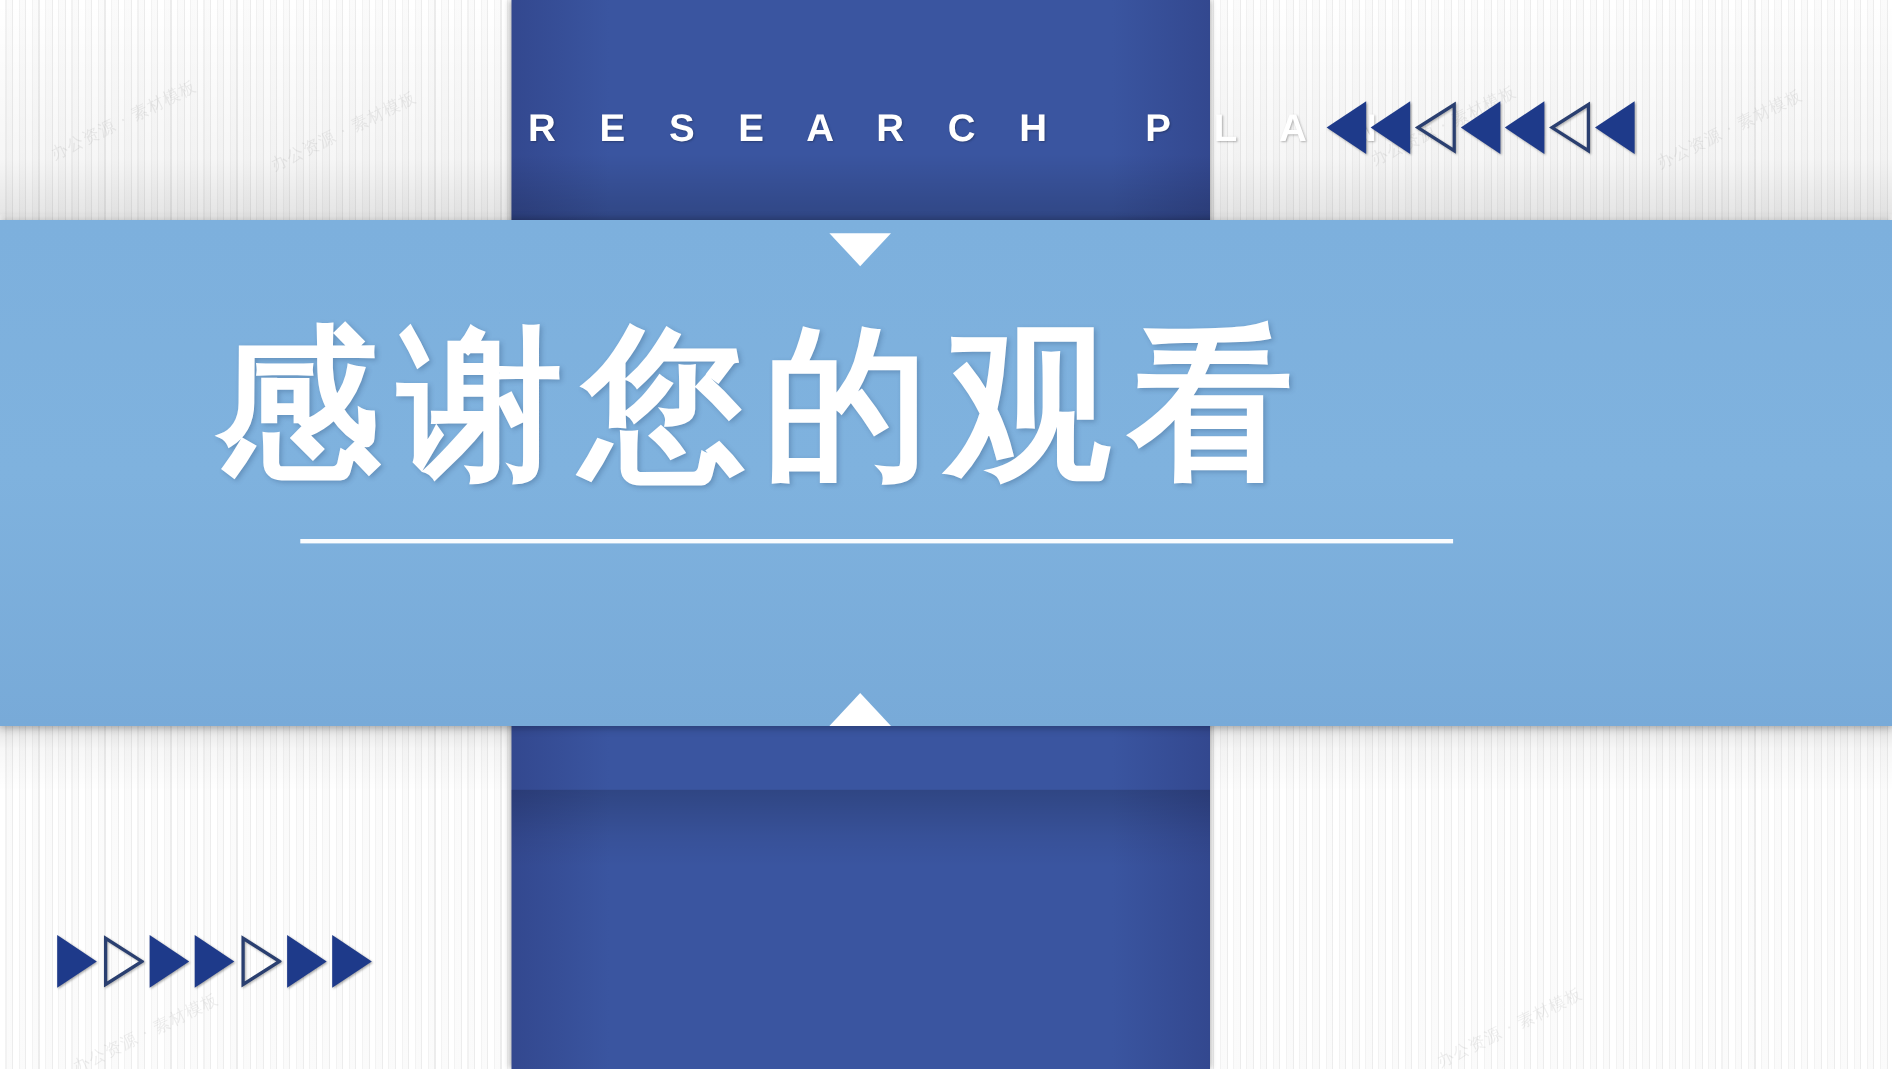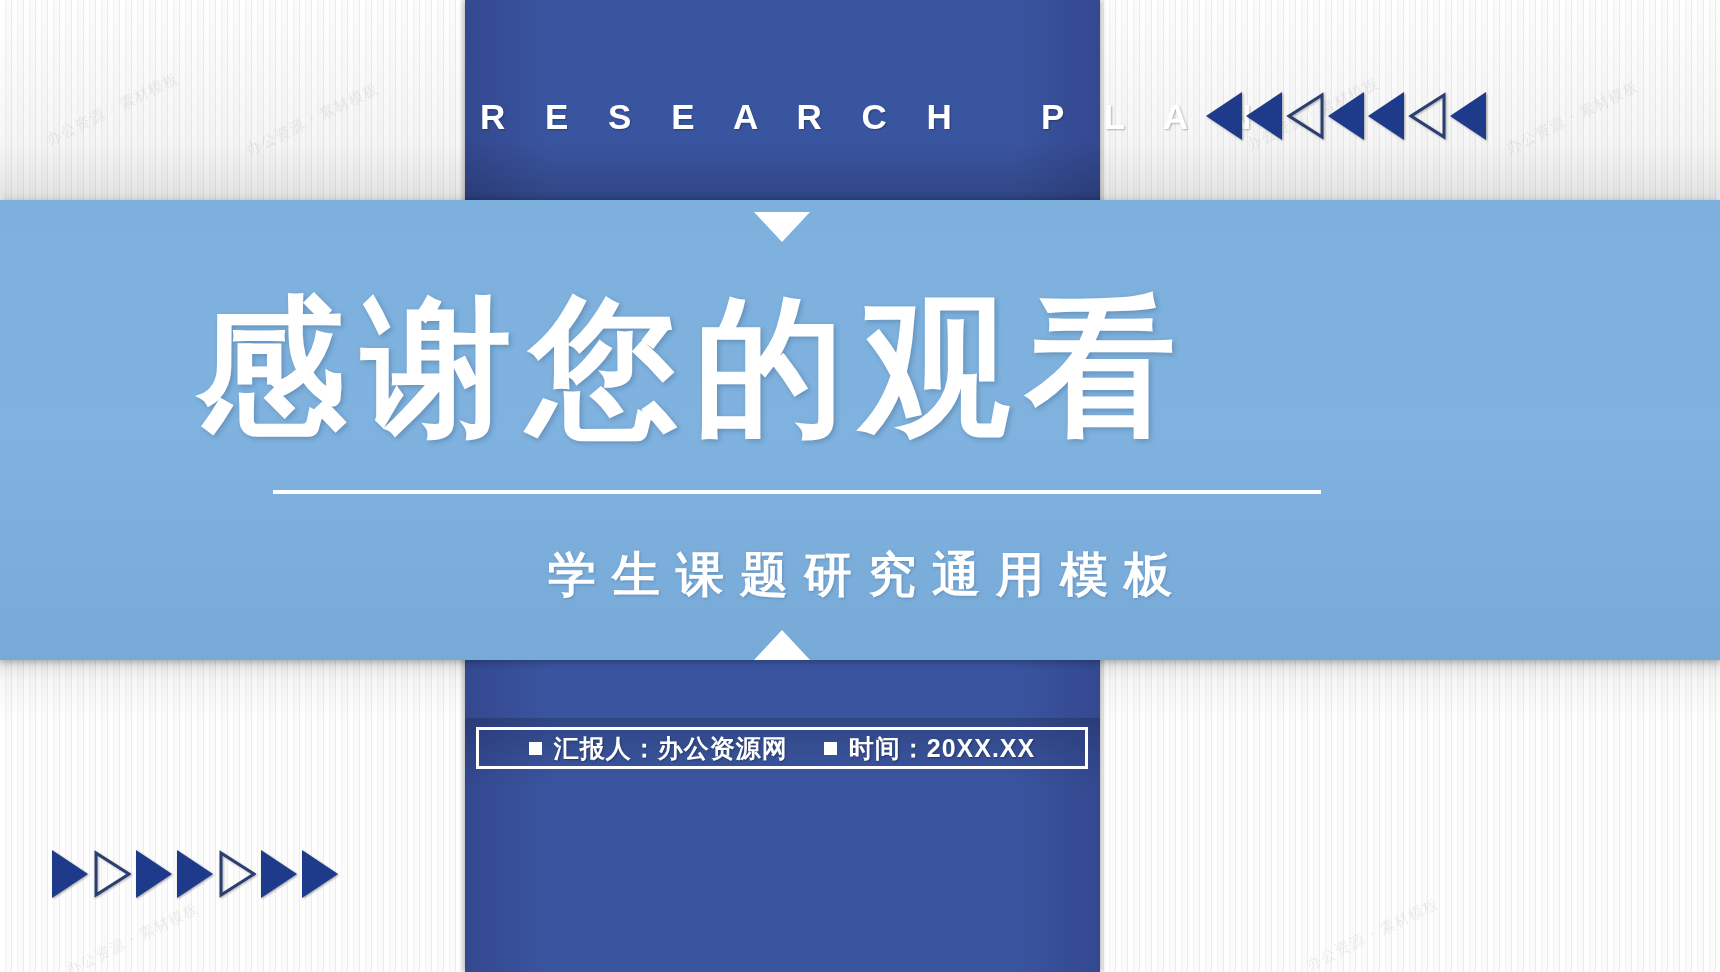--- a/index.html
+++ b/index.html
@@ -270,40 +270,29 @@
     <div class="tri left solid"></div>
   </div>
 
   <div class="band-horizontal"></div>
 
   <div class="notch-down"></div>
   <div class="notch-up"></div>
 
   <div class="main-title">感谢您的观看</div>
   <div class="title-rule"></div>
-  <div class="sub-title">学生课题研究通用模板</div>
-
-  <div class="info-box">
-    <div class="info-item">
-      <span class="info-bullet"></span>
-      <span>汇报人：办公资源网</span>
-    </div>
-    <div class="info-item">
-      <span class="info-bullet"></span>
-      <span>时间：20XX.XX</span>
-    </div>
+
+
+  <div class="tri-row bottom-left">
+    <div class="tri right solid"></div>
+    <svg class="tri-outline" width="38" height="48" viewBox="0 0 38 48">
+      <polygon points="3,3 3,45 36,24" fill="none" stroke="#2a3f70" stroke-width="3"></polygon>
+    </svg>
+    <div class="tri right solid"></div>
+    <div class="tri right solid"></div>
+    <svg class="tri-outline" width="38" height="48" viewBox="0 0 38 48">
+      <polygon points="3,3 3,45 36,24" fill="none" stroke="#2a3f70" stroke-width="3"></polygon>
+    </svg>
+    <div class="tri right solid"></div>
+    <div class="tri right solid"></div>
   </div>
 
-  <div class="tri-row bottom-left">
-    <div class="tri right solid"></div>
-    <svg class="tri-outline" width="38" height="48" viewBox="0 0 38 48">
-      <polygon points="3,3 3,45 36,24" fill="none" stroke="#2a3f70" stroke-width="3"></polygon>
-    </svg>
-    <div class="tri right solid"></div>
-    <div class="tri right solid"></div>
-    <svg class="tri-outline" width="38" height="48" viewBox="0 0 38 48">
-      <polygon points="3,3 3,45 36,24" fill="none" stroke="#2a3f70" stroke-width="3"></polygon>
-    </svg>
-    <div class="tri right solid"></div>
-    <div class="tri right solid"></div>
-  </div>
-
 </div>
 
 </body></html>

